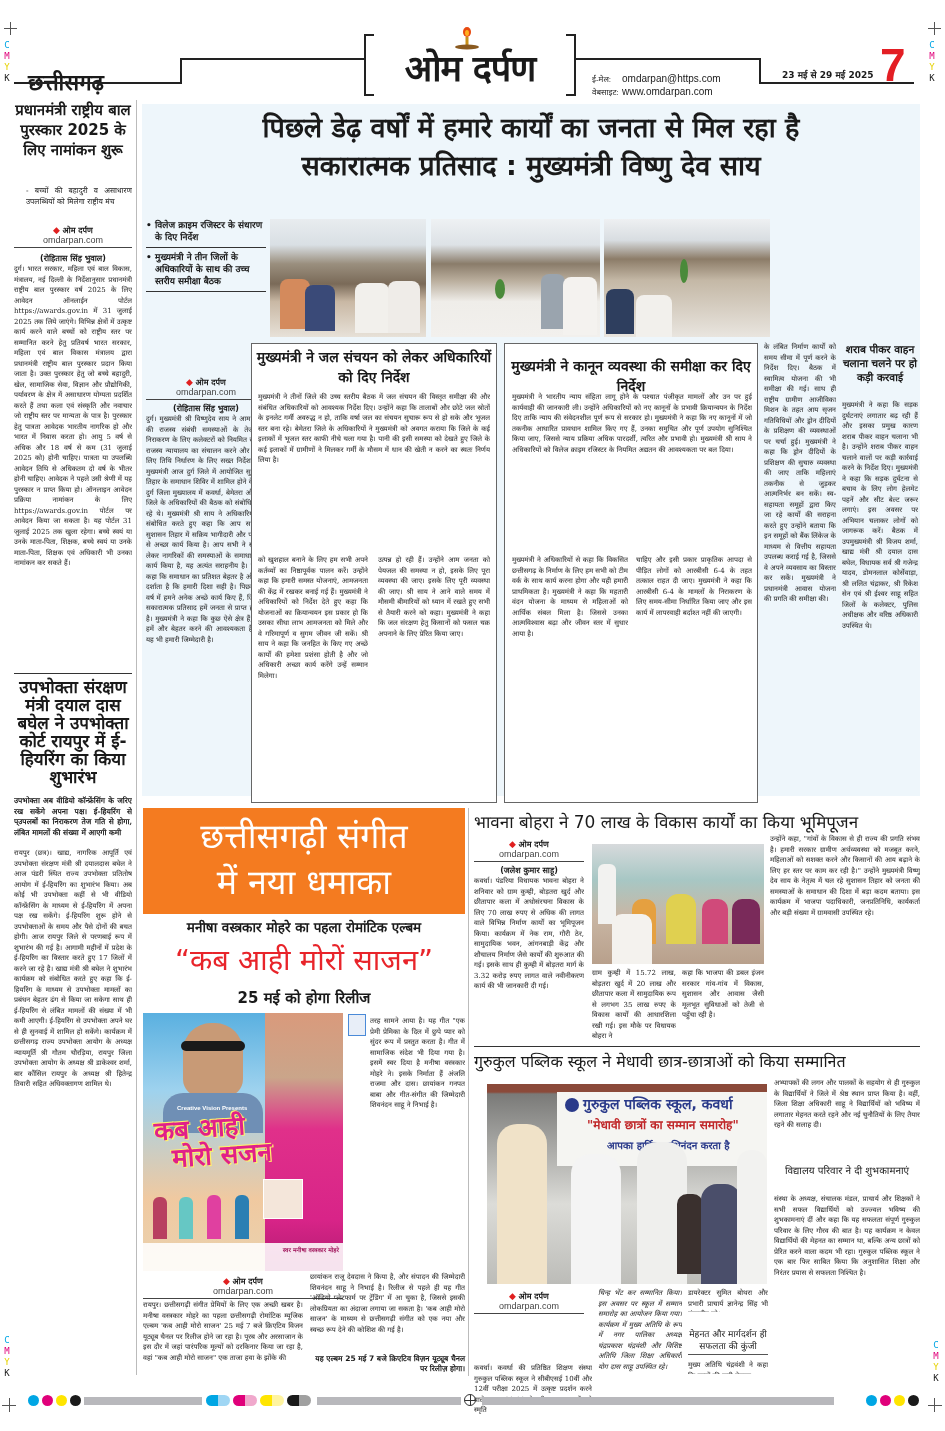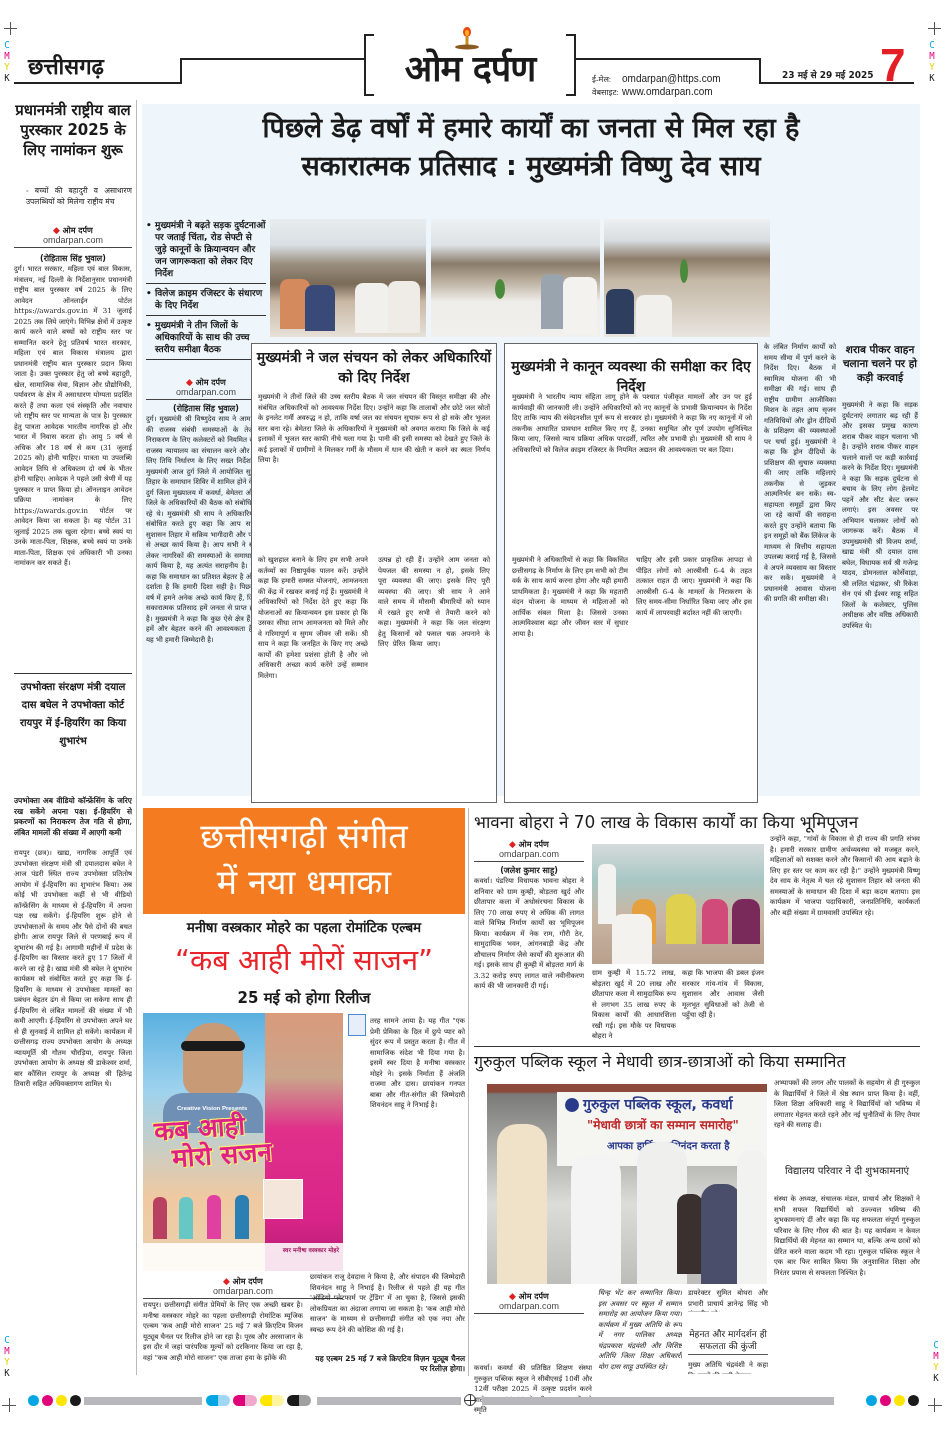--- a/index.html
+++ b/index.html
@@ -45,21 +45,21 @@
     <div class="y">Y</div>
     <div class="k">K</div>
 </div>
 <div class="cmyk abs" style="left:931px;top:1340px;">
   <div class="c">C</div>
     <div class="m">M</div>
     <div class="y">Y</div>
     <div class="k">K</div>
 </div>
 
-<div class="abs" style="left:28px;top:50px;font-size:22px;font-weight:bold;font-family:Liberation Mono, monospace;">छत्तीसगढ़</div>
+<div class="abs" style="left:28px;top:66px;font-size:22px;font-weight:bold;font-family:Liberation Mono, monospace;">छत्तीसगढ़</div>
 <div class="abs" style="left:14px;top:82px;width:168px;height:2px;background:#222;"></div>
 <div class="abs" style="left:180px;top:58px;width:2px;height:26px;background:#222;"></div>
 <div class="abs" style="left:180px;top:58px;width:185px;height:2px;background:#222;"></div>
 
 <div class="abs" style="left:364px;top:34px;width:212px;height:62px;border-left:2px solid #222;border-right:2px solid #222;">
   <div class="abs" style="left:0;top:0;width:8px;height:2px;background:#222;"></div>
   <div class="abs" style="right:0;top:0;width:8px;height:2px;background:#222;"></div>
   <div class="abs" style="left:0;bottom:0;width:8px;height:2px;background:#222;"></div>
   <div class="abs" style="right:0;bottom:0;width:8px;height:2px;background:#222;"></div>
 </div>
@@ -86,31 +86,30 @@
 
 <div class="abs hl" style="left:14px;top:100px;width:118px;font-size:15px;line-height:20px;">प्रधानमंत्री राष्ट्रीय बाल पुरस्कार 2025 के लिए नामांकन शुरू</div>
 <div class="abs body-text" style="left:26px;top:186px;width:106px;font-size:7.5px;">- बच्चों की बहादुरी व असाधारण उपलब्धियों को मिलेगा राष्ट्रीय मंच</div>
 <div class="abs byline-block" style="left:14px;top:224px;width:118px;">
   <div><span class="diamond">◆</span> <span class="brand">ओम दर्पण</span></div>
   <div class="site">omdarpan.com</div>
 </div>
 <div class="abs" style="left:14px;top:252px;width:118px;text-align:center;font-size:8px;font-weight:bold;">(रोहितास सिंह भुवाल)</div>
 <div class="abs body-text" style="left:14px;top:264px;width:118px;height:405px;">दुर्ग। भारत सरकार, महिला एवं बाल विकास, मंत्रालय, नई दिल्ली के निर्देशानुसार प्रधानमंत्री राष्ट्रीय बाल पुरस्कार वर्ष 2025 के लिए आवेदन ऑनलाईन पोर्टल https://awards.gov.in में 31 जुलाई 2025 तक लिये जाएंगे। विभिन्न क्षेत्रों में उत्कृष्ट कार्य करने वाले बच्चों को राष्ट्रीय स्तर पर सम्मानित करने हेतु प्रतिवर्ष भारत सरकार, महिला एवं बाल विकास मंत्रालय द्वारा प्रधानमंत्री राष्ट्रीय बाल पुरस्कार प्रदान किया जाता है। उक्त पुरस्कार हेतु जो बच्चे बहादुरी, खेल, सामाजिक सेवा, विज्ञान और प्रौद्योगिकी, पर्यावरण के क्षेत्र में असाधारण योग्यता प्रदर्शित करते हैं तथा कला एवं संस्कृति और नवाचार जो राष्ट्रीय स्तर पर मान्यता के पात्र है। पुरस्कार हेतु पात्रता आवेदक भारतीय नागरिक हो और भारत में निवास करता हो। आयु 5 वर्ष से अधिक और 18 वर्ष से कम (31 जुलाई 2025 को) होनी चाहिए। पात्रता या उपलब्धि आवेदन तिथि से अधिकतम दो वर्ष के भीतर होनी चाहिए। आवेदक ने पहले उसी श्रेणी में यह पुरस्कार न प्राप्त किया हो। ऑनलाइन आवेदन प्रक्रिया नामांकन के लिए https://awards.gov.in पोर्टल पर आवेदन किया जा सकता है। यह पोर्टल 31 जुलाई 2025 तक खुला रहेगा। बच्चे स्वयं या उनके माता-पिता, शिक्षक, बच्चे स्वयं या उनके माता-पिता, शिक्षक एवं अधिकारी भी उनका नामांकन कर सकते हैं।</div>
 <div class="abs" style="left:14px;top:673px;width:118px;height:1px;background:#333;"></div>
-<div class="abs hl" style="left:14px;top:678px;width:118px;font-size:10px;line-height:18px;">उपभोक्ता संरक्षण मंत्री दयाल दास बघेल ने उपभोक्ता कोर्ट रायपुर में ई-हियरिंग का किया शुभारंभ</div>
-<div class="abs body-text" style="left:14px;top:796px;width:118px;height:50px;font-weight:bold;font-size:7.5px;">उपभोक्ता अब वीडियो कॉन्फ्रेंसिंग के जरिए रख सकेंगे अपना पक्ष। ई-हियरिंग से प्रकरणों का निराकरण तेज गति से होगा, लंबित मामलों की संख्या में आएगी कमी</div>
+<div class="abs hl" style="left:14px;top:678px;width:118px;font-size:17px;line-height:18px;">उपभोक्ता संरक्षण मंत्री दयाल दास बघेल ने उपभोक्ता कोर्ट रायपुर में ई-हियरिंग का किया शुभारंभ</div>
+<div class="abs body-text" style="left:14px;top:796px;width:118px;height:50px;font-weight:bold;font-size:7.5px;">उपभोक्ता अब वीडियो कॉन्फ्रेंसिंग के जरिए रख सकेंगे अपना पक्ष। ई-हियरिंग से प्उपलबों का निराकरण तेज गति से होगा, लंबित मामलों की संख्या में आएगी कमी</div>
 <div class="abs body-text" style="left:14px;top:848px;width:118px;height:525px;">रायपुर (छत्र)। खाद्य, नागरिक आपूर्ति एवं उपभोक्ता संरक्षण मंत्री श्री दयालदास बघेल ने आज पंडरी स्थित राज्य उपभोक्ता प्रतितोष आयोग में ई-हियरिंग का शुभारंभ किया। अब कोई भी उपभोक्ता कहीं से भी वीडियो कॉन्फ्रेंसिंग के माध्यम से ई-हियरिंग में अपना पक्ष रख सकेंगे। ई-हियरिंग शुरू होने से उपभोक्ताओं के समय और पैसे दोनों की बचत होगी। आज रायपुर जिले से परणबाई रूप में शुभारंभ की गई है। आगामी महीनों में प्रदेश के ई-हियरिंग का विस्तार करते हुए 17 जिलों में करने जा रहे है। खाद्य मंत्री श्री बघेल ने शुभारंभ कार्यक्रम को संबोधित करते हुए कहा कि ई-हियरिंग के माध्यम से उपभोक्ता मामलों का प्रबंधन बेहतर ढंग से किया जा सकेगा साथ ही ई-हियरिंग से लंबित मामलों की संख्या में भी कमी आएगी। ई-हियरिंग से उपभोक्ता अपने घर से ही सुनवाई में शामिल हो सकेंगे। कार्यक्रम में छत्तीसगढ़ राज्य उपभोक्ता आयोग के अध्यक्ष न्यायमूर्ति श्री गौतम चौरड़िया, रायपुर जिला उपभोक्ता आयोग के अध्यक्ष श्री डाकेश्वर शर्मा, बार कौंसिल रायपुर के अध्यक्ष श्री हितेन्द्र तिवारी सहित अधिवक्तागण शामिल थे।</div>
 <div class="colrule" style="left:136px;top:100px;height:1275px;"></div>
 
 <div class="abs" style="left:142px;top:104px;width:778px;height:692px;background:#eef6fb;"></div>
 <div class="abs hl" style="left:142px;top:110px;width:778px;font-size:27px;line-height:36px;font-weight:bold;">पिछले डेढ़ वर्षों में हमारे कार्यों का जनता से मिल रहा है</div>
 <div class="abs hl" style="left:142px;top:148px;width:778px;font-size:27px;line-height:36px;font-weight:bold;">सकारात्मक प्रतिसाद : मुख्यमंत्री विष्णु देव साय</div>
 
 <div class="abs bullet-list" style="left:146px;top:216px;width:120px;">
-  <div style="font-size:9px;line-height:12px;">मुख्यमंत्री ने बढ़ते सड़क दुर्घटनाओं पर जताई चिंता, रोड सेफ्टी से जुड़े कानूनों के क्रियान्वयन और जन जागरूकता को लेकर दिए निर्देश</div>
   <div style="font-size:9px;line-height:12px;">विलेज क्राइम रजिस्टर के संधारण के दिए निर्देश</div>
   <div style="font-size:9px;line-height:12px;">मुख्यमंत्री ने तीन जिलों के अधिकारियों के साथ की उच्च स्तरीय समीक्षा बैठक</div>
 </div>
 <div class="abs byline-block" style="left:146px;top:376px;width:120px;">
   <div><span class="diamond">◆</span> <span class="brand">ओम दर्पण</span></div>
   <div class="site">omdarpan.com</div>
 </div>
 <div class="abs" style="left:146px;top:402px;width:120px;text-align:center;font-size:8px;font-weight:bold;">(रोहितास सिंह भुवाल)</div>
 <div class="abs body-text" style="left:146px;top:414px;width:120px;height:375px;">दुर्ग। मुख्यमंत्री श्री विष्णुदेव साय ने आम लोगों की राजस्व संबंधी समस्याओं के तेजी से निराकरण के लिए कलेक्टरों को नियमित रूप से राजस्व न्यायालय का संचालन करने और इसके लिए तिथि निर्धारण के लिए सख्त निर्देश दिए। मुख्यमंत्री आज दुर्ग जिले में आयोजित सुशासन तिहार के समाधान शिविर में शामिल होने के बाद दुर्ग जिला मुख्यालय में कवर्धा, बेमेतरा और दुर्ग जिले के अधिकारियों की बैठक को संबोधित कर रहे थे। मुख्यमंत्री श्री साय ने अधिकारियों को संबोधित करते हुए कहा कि आप सभी ने सुशासन तिहार में सक्रिय भागीदारी और परिश्रम से अच्छा कार्य किया है। आप सभी ने संकल्प लेकर नागरिकों की समस्याओं के समाधान हेतु कार्य किया है, यह अत्यंत सराहनीय है। उन्होंने कहा कि समाधान का प्रतिशत बेहतर है और यह दर्शाता है कि हमारी दिशा सही है। पिछले डेढ़ वर्ष में हमने अनेक अच्छे कार्य किए हैं, जिसका सकारात्मक प्रतिसाद हमें जनता से प्राप्त हो रहा है। मुख्यमंत्री ने कहा कि कुछ ऐसे क्षेत्र हैं, जहाँ हमें और बेहतर करने की आवश्यकता है और यह भी हमारी जिम्मेदारी है।</div>
 
@@ -128,21 +127,21 @@
 <div class="photo" style="left:604px;top:219px;width:166px;height:118px;background:linear-gradient(180deg,#eef0f2 0%,#d8dde1 18%,#8c7c68 34%,#c4b8a6 52%,#e9e5df 100%);">
   <div class="abs" style="left:2px;top:70px;width:28px;height:45px;background:#2e3e5e;border-radius:8px 8px 0 0;"></div>
   <div class="abs" style="left:32px;top:76px;width:36px;height:42px;background:#f2f0ec;border-radius:8px 8px 0 0;"></div>
   <div class="abs" style="left:76px;top:40px;width:8px;height:24px;background:#4a8a3a;border-radius:50%;"></div>
 </div>
 
 <div class="abs" style="left:251px;top:343px;width:246px;height:460px;border:1px solid #666;background:#fff;"></div>
 <div class="abs hl" style="left:254px;top:347px;width:240px;font-size:14px;line-height:20px;">मुख्यमंत्री ने जल संचयन को लेकर अधिकारियों को दिए निर्देश</div>
 <div class="abs body-text" style="left:258px;top:392px;width:232px;height:155px;">मुख्यमंत्री ने तीनों जिले की उच्च स्तरीय बैठक में जल संचयन की विस्तृत समीक्षा की और संबंधित अधिकारियों को आवश्यक निर्देश दिए। उन्होंने कहा कि तालाबों और छोटे जल स्रोतों के इनलेट गर्मी अवरुद्ध न हो, ताकि वर्षा जल का संचयन सुचारू रूप से हो सके और भूजल स्तर बना रहे। बेमेतरा जिले के अधिकारियों ने मुख्यमंत्री को अवगत कराया कि जिले के कई इलाकों में भूजल स्तर काफी नीचे चला गया है। पानी की इसी समस्या को देखते हुए जिले के कई इलाकों में ग्रामीणों ने मिलकर गर्मी के मौसम में धान की खेती न करने का स्वतः निर्णय लिया है।</div>
 <div class="abs body-text" style="left:258px;top:555px;width:110px;height:240px;">को खुशहाल बनाने के लिए हम सभी अपने कर्तव्यों का निष्ठापूर्वक पालन करें। उन्होंने कहा कि हमारी समस्त योजनाएं, आमजनता की केंद्र में रखकर बनाई गई हैं। मुख्यमंत्री ने अधिकारियों को निर्देश देते हुए कहा कि योजनाओं का क्रियान्वयन इस प्रकार हो कि उसका सीधा लाभ आमजनता को मिले और वे गरिमापूर्ण व सुगम जीवन जी सकें। श्री साय ने कहा कि जनहित के किए गए अच्छे कार्यों की हमेशा प्रशंसा होती है और जो अधिकारी अच्छा कार्य करेंगे उन्हें सम्मान मिलेगा।</div>
-<div class="abs body-text" style="left:378px;top:555px;width:112px;height:240px;font-family:Liberation Mono, monospace;">उत्पन्न हो रही हैं। उन्होंने आम जनता को पेयजल की समस्या न हो, इसके लिए पूरा व्यवस्था की जाए। इसके लिए पूरी व्यवस्था की जाए। श्री साय ने आने वाले समय में मौसमी बीमारियों को ध्यान में रखते हुए सभी से तैयारी करने को कहा। मुख्यमंत्री ने कहा कि जल संरक्षण हेतु किसानों को फसल चक्र अपनाने के लिए प्रेरित किया जाए।</div>
+<div class="abs body-text" style="left:378px;top:555px;width:112px;height:240px;">उत्पन्न हो रही हैं। उन्होंने आम जनता को पेयजल की समस्या न हो, इसके लिए पूरा व्यवस्था की जाए। इसके लिए पूरी व्यवस्था की जाए। श्री साय ने आने वाले समय में मौसमी बीमारियों को ध्यान में रखते हुए सभी से तैयारी करने को कहा। मुख्यमंत्री ने कहा कि जल संरक्षण हेतु किसानों को फसल चक्र अपनाने के लिए प्रेरित किया जाए।</div>
 
 <div class="abs" style="left:504px;top:343px;width:254px;height:460px;border:1px solid #666;background:#fff;"></div>
 <div class="abs hl" style="left:508px;top:356px;width:246px;font-size:14px;line-height:20px;">मुख्यमंत्री ने कानून व्यवस्था की समीक्षा कर दिए निर्देश</div>
 <div class="abs body-text" style="left:512px;top:392px;width:240px;height:155px;">मुख्यमंत्री ने भारतीय न्याय संहिता लागू होने के पश्चात पंजीकृत मामलों और उन पर हुई कार्यवाही की जानकारी ली। उन्होंने अधिकारियों को नए कानूनों के प्रभावी क्रियान्वयन के निर्देश दिए ताकि न्याय की संवेदनशील पूर्ण रूप से सरकार हो। मुख्यमंत्री ने कहा कि नए कानूनों में जो तकनीक आधारित प्रावधान शामिल किए गए हैं, उनका समुचित और पूर्ण उपयोग सुनिश्चित किया जाए, जिससे न्याय प्रक्रिया अधिक पारदर्शी, त्वरित और प्रभावी हो। मुख्यमंत्री श्री साय ने अधिकारियों को विलेज क्राइम रजिस्टर के नियमित अद्यतन की आवश्यकता पर बल दिया।</div>
 <div class="abs body-text" style="left:512px;top:555px;width:116px;height:240px;">मुख्यमंत्री ने अधिकारियों से कहा कि विकसित छत्तीसगढ़ के निर्माण के लिए हम सभी को टीम वर्क के साथ कार्य करना होगा और यही हमारी प्राथमिकता है। मुख्यमंत्री ने कहा कि महतारी वंदन योजना के माध्यम से महिलाओं को आर्थिक संबल मिला है। जिससे उनका आत्मविश्वास बढ़ा और जीवन स्तर में सुधार आया है।</div>
 <div class="abs body-text" style="left:636px;top:555px;width:116px;height:240px;">चाहिए और इसी प्रकार प्राकृतिक आपदा से पीड़ित लोगों को आरबीसी 6-4 के तहत तत्काल राहत दी जाए। मुख्यमंत्री ने कहा कि आरबीसी 6-4 के मामलों के निराकरण के लिए समय-सीमा निर्धारित किया जाए और इस कार्य में लापरवाही बर्दाश्त नहीं की जाएगी।</div>
 
 <div class="abs body-text" style="left:764px;top:342px;width:72px;height:450px;">के लंबित निर्माण कार्यों को समय सीमा में पूर्ण करने के निर्देश दिए। बैठक में स्वामित्व योजना की भी समीक्षा की गई। साथ ही राष्ट्रीय ग्रामीण आजीविका मिशन के तहत आय सृजन गतिविधियों और ड्रोन दीदियों के प्रशिक्षण की व्यवस्थाओं पर चर्चा हुई। मुख्यमंत्री ने कहा कि ड्रोन दीदियों के प्रशिक्षण की सुचारु व्यवस्था की जाए ताकि महिलाएं तकनीक से जुड़कर आत्मनिर्भर बन सकें। स्व-सहायता समूहों द्वारा किए जा रहे कार्यों की सराहना करते हुए उन्होंने बताया कि इन समूहों को बैंक लिंकेज के माध्यम से वित्तीय सहायता उपलब्ध कराई गई है, जिससे वे अपने व्यवसाय का विस्तार कर सकें। मुख्यमंत्री ने प्रधानमंत्री आवास योजना की प्रगति की समीक्षा की।</div>
 <div class="abs hl" style="left:842px;top:342px;width:76px;font-size:10.5px;line-height:14px;">शराब पीकर वाहन चलाना चलने पर हो कड़ी करवाई</div>
 <div class="abs body-text" style="left:842px;top:400px;width:76px;height:392px;">मुख्यमंत्री ने कहा कि सड़क दुर्घटनाएं लगातार बढ़ रही हैं और इसका प्रमुख कारण शराब पीकर वाहन चलाना भी है। उन्होंने शराब पीकर वाहन चलाने वालों पर कड़ी कार्रवाई करने के निर्देश दिए। मुख्यमंत्री ने कहा कि सड़क दुर्घटना से बचाव के लिए लोग हेलमेट पहनें और सीट बेल्ट जरूर लगाएं। इस अवसर पर अभियान चलाकर लोगों को जागरूक करें। बैठक में उपमुख्यमंत्री श्री विजय शर्मा, खाद्य मंत्री श्री दयाल दास बघेल, विधायक सर्व श्री गजेन्द्र यादव, डोमनलाल कोर्सेवाड़ा, श्री ललित चंद्राकर, श्री रिकेश सेन एवं श्री ईश्वर साहू सहित जिलों के कलेक्टर, पुलिस अधीक्षक और वरिष्ठ अधिकारी उपस्थित थे।</div>

